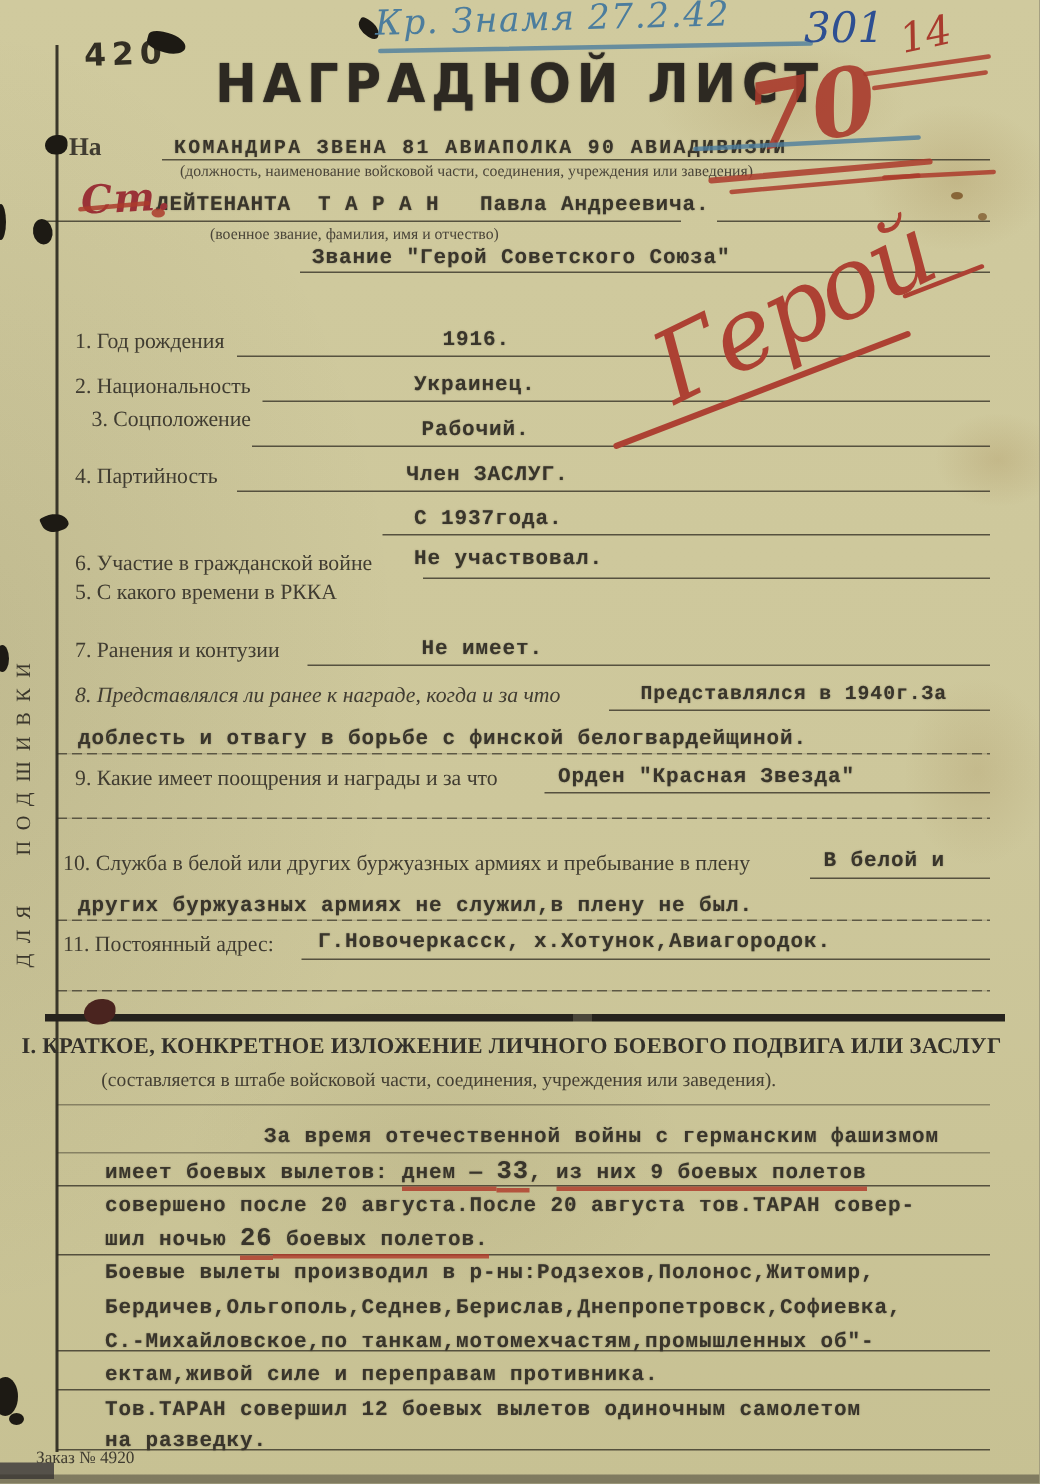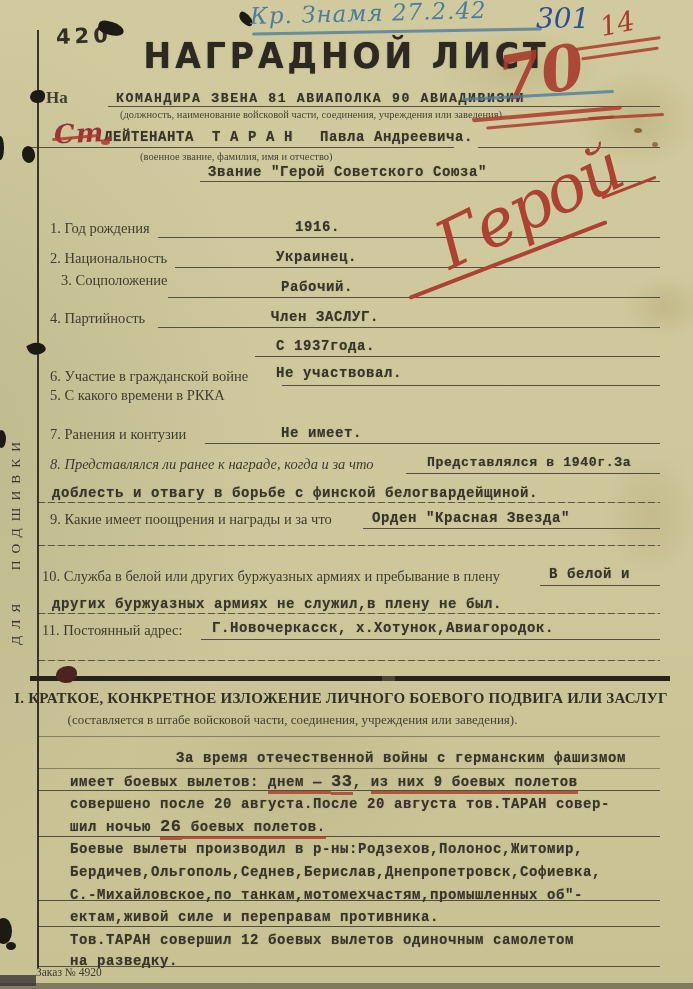--- a/index.html
+++ b/index.html
@@ -163,21 +163,21 @@
   <div class="abs typed bodyline" style="left:70px;top:773px;"><span>имеет боевых вылетов: </span><span class="u-red">днем — </span><span class="u-red big">33</span><span>, </span><span class="u-red">из них 9 боевых полетов</span></div>
   <div class="abs typed bodyline" style="left:70px;top:796px;"><span>совершено после 20 августа.После 20 августа тов.ТАРАН совер-</span></div>
   <div class="abs typed bodyline" style="left:70px;top:818px;"><span>шил ночью </span><span class="u-red big">26</span><span class="u-red"> боевых полетов.</span></div>
   <div class="abs typed bodyline" style="left:70px;top:841px;"><span>Боевые вылеты производил в р-ны:Родзехов,Полонос,Житомир,</span></div>
   <div class="abs typed bodyline" style="left:70px;top:864px;"><span>Бердичев,Ольгополь,Седнев,Берислав,Днепропетровск,Софиевка,</span></div>
   <div class="abs typed bodyline" style="left:70px;top:887px;"><span>С.-Михайловское,по танкам,мотомехчастям,промышленных об"-</span></div>
   <div class="abs typed bodyline" style="left:70px;top:909px;"><span>ектам,живой силе и переправам противника.</span></div>
   <div class="abs typed bodyline" style="left:70px;top:932px;"><span>Тов.ТАРАН совершил 12 боевых вылетов одиночным самолетом</span></div>
   <div class="abs typed bodyline" style="left:70px;top:953px;"><span>на разведку.</span></div>
 
-  <div class="abs" style="left:36px;top:966px;font-size:11.5px;color:#3f3b30;z-index:2;">Заказ № 4920</div>
+  <div class="abs" style="left:24px;top:966px;font-size:11.5px;color:#3f3b30;z-index:2;">Заказ № 4920</div>
 
   <div class="blot" style="left:30px;top:90px;width:15px;height:13px;border-radius:60% 40% 50% 50%;"></div>
   <div class="blot" style="left:22px;top:146px;width:13px;height:17px;border-radius:50%;transform:rotate(-10deg);"></div>
   <div class="blot" style="left:-3px;top:136px;width:7px;height:24px;border-radius:50%;"></div>
   <div class="blot" style="left:28px;top:342px;width:17px;height:13px;border-radius:10% 80% 30% 70%;transform:rotate(-25deg);"></div>
   <div class="blot" style="left:-3px;top:430px;width:9px;height:18px;border-radius:50%;"></div>
   <div class="blot" style="left:56px;top:666px;width:21px;height:17px;border-radius:60% 40% 55% 45%;background:#4a241f;"></div>
   <div class="blot" style="left:-5px;top:918px;width:17px;height:26px;border-radius:50%;"></div>
   <div class="blot" style="left:6px;top:942px;width:10px;height:8px;border-radius:50%;"></div>
   <div class="blot" style="left:634px;top:128px;width:8px;height:5px;border-radius:50%;background:rgba(120,80,35,.8);"></div>

